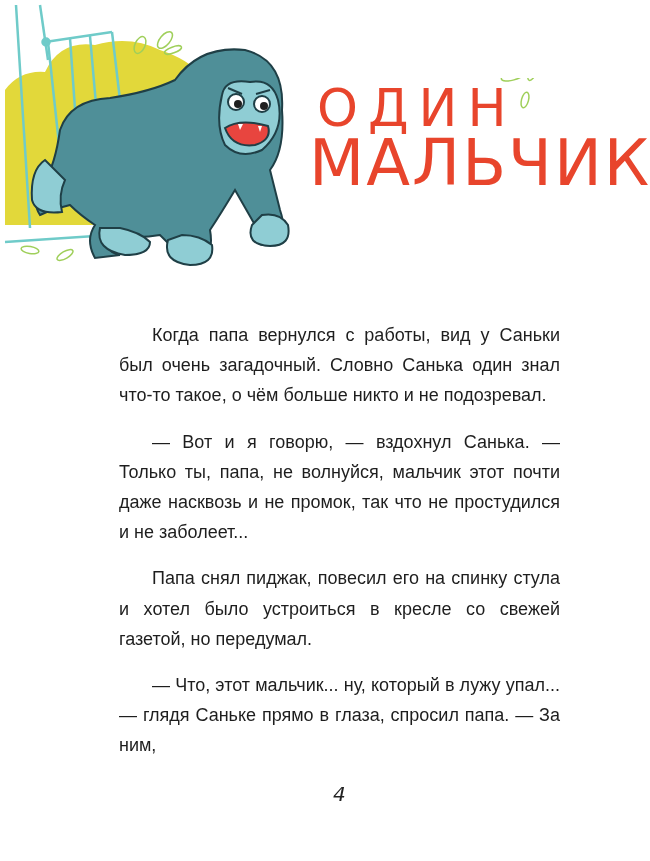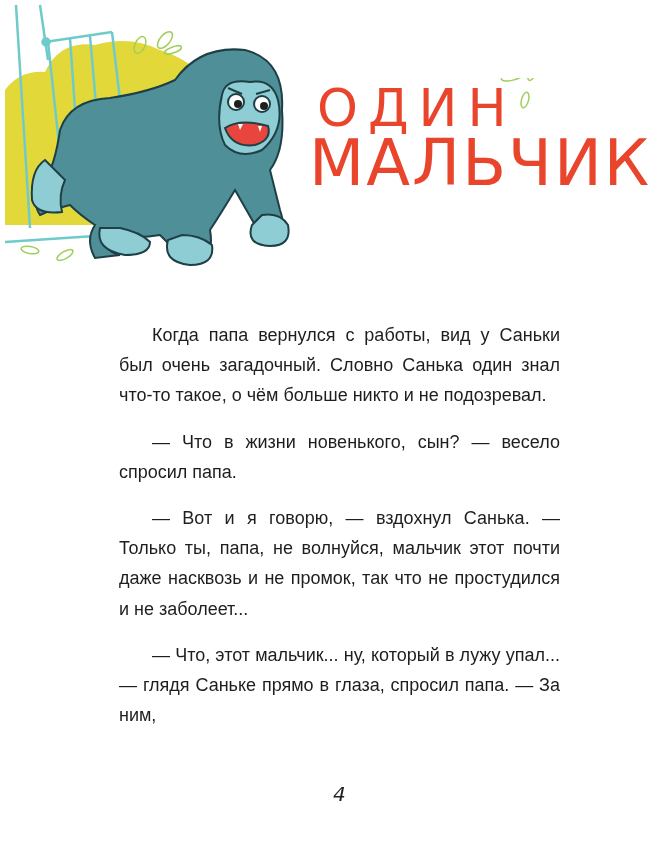--- a/index.html
+++ b/index.html
@@ -74,18 +74,18 @@
       <ellipse cx="228" cy="-8" rx="4" ry="11" transform="rotate(20 228 -8)"></ellipse>
       <ellipse cx="220" cy="22" rx="3.5" ry="8" transform="rotate(15 220 22)"></ellipse>
     </g>
   </svg>
   <div class="title-line l1">Один</div>
   <div class="title-line l2">Мальчик</div>
 </div>
 
 <div class="story">
   <p>Когда папа вернулся с работы, вид у Саньки был очень загадочный. Словно Санька один знал что-то та­кое, о чём больше никто и не подозревал.</p>
-  <p>— Что в жизни новенького, сын? — весело спро­сил папа.</p>
   <p>— Вот и я говорю, — вздохнул Санька. — Только ты, папа, не волнуйся, мальчик этот почти даже на­сквозь и не промок, так что не простудился и не забо­леет...</p>
+  <p>Папа снял пиджак, повесил его на спинку стула и хотел было устроиться в кресле со свежей газетой, но передумал.</p>
   <p>— Что, этот мальчик... ну, который в лужу упал... — глядя Саньке прямо в глаза, спросил папа. — За ним,</p>
 </div>
 
 <div class="page-number">4</div>
 
 </body></html>

